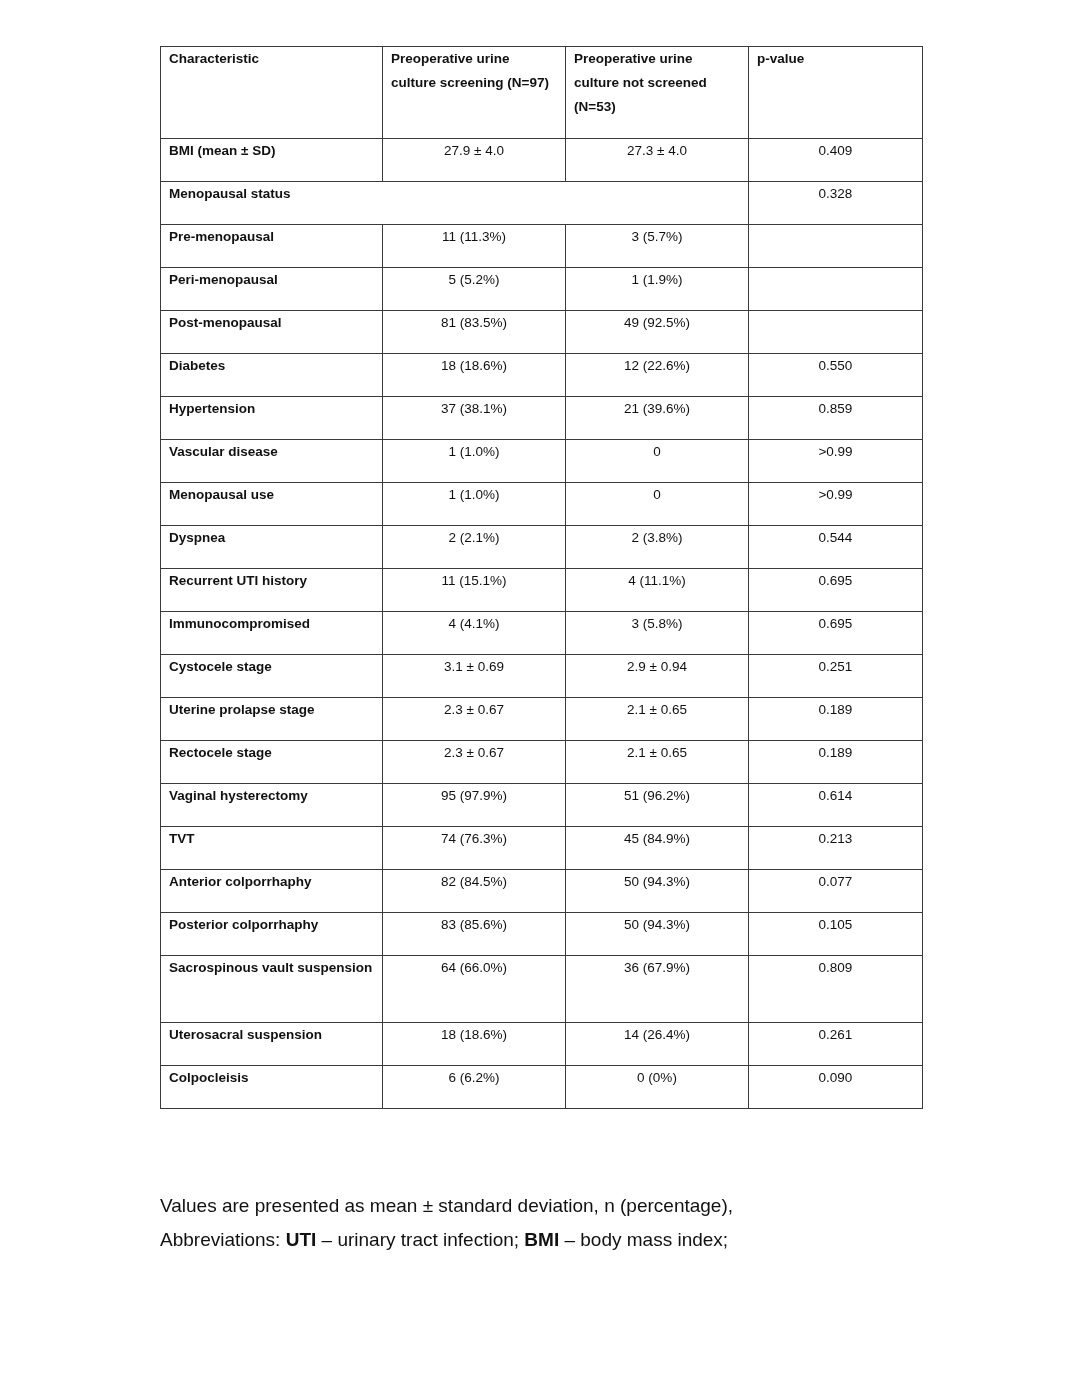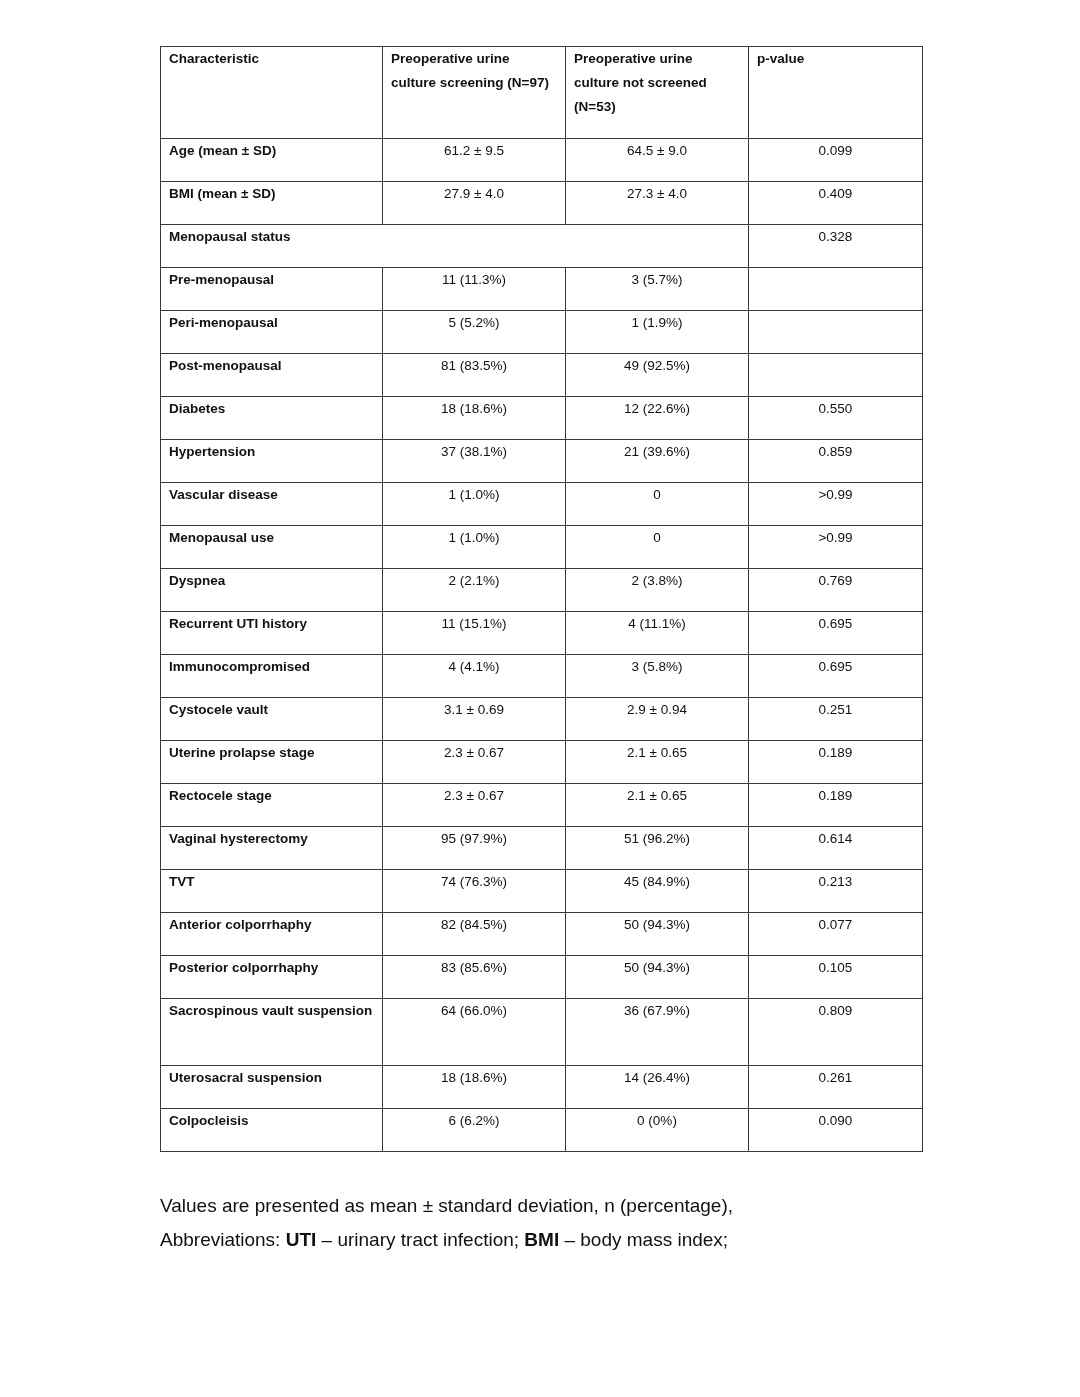--- a/index.html
+++ b/index.html
@@ -32,26 +32,20 @@
       <col class="c3">
       <col class="c4">
     </colgroup>
   <tbody id="tbody">
     <tr class="hdr">
       <td>Characteristic</td>
       <td>Preoperative urine culture screening (N=97)</td>
       <td>Preoperative urine culture not screened (N=53)</td>
       <td>p-value</td>
     </tr>
-  <tr class="row">
-        <td class="lab">Age (mean ± SD)</td>
-        <td class="val">61.2 ± 9.5</td>
-        <td class="val">64.5 ± 9.0</td>
-        <td class="val">0.099</td>
-      </tr>
       <tr class="row">
         <td class="lab">BMI (mean ± SD)</td>
         <td class="val">27.9 ± 4.0</td>
         <td class="val">27.3 ± 4.0</td>
         <td class="val">0.409</td>
       </tr>
       <tr class="row">
         <td class="lab" colspan="3">Menopausal status</td>
         <td class="val">0.328</td>
       </tr>
@@ -94,36 +88,36 @@
       <tr class="row">
         <td class="lab">Menopausal use</td>
         <td class="val">1 (1.0%)</td>
         <td class="val">0</td>
         <td class="val">&gt;0.99</td>
       </tr>
       <tr class="row">
         <td class="lab">Dyspnea</td>
         <td class="val">2 (2.1%)</td>
         <td class="val">2 (3.8%)</td>
-        <td class="val">0.769</td>
+        <td class="val">0.544</td>
       </tr>
       <tr class="row">
         <td class="lab">Recurrent UTI history</td>
         <td class="val">11 (15.1%)</td>
         <td class="val">4 (11.1%)</td>
         <td class="val">0.695</td>
       </tr>
       <tr class="row">
         <td class="lab">Immunocompromised</td>
         <td class="val">4 (4.1%)</td>
         <td class="val">3 (5.8%)</td>
         <td class="val">0.695</td>
       </tr>
       <tr class="row">
-        <td class="lab">Cystocele vault</td>
+        <td class="lab">Cystocele stage</td>
         <td class="val">3.1 ± 0.69</td>
         <td class="val">2.9 ± 0.94</td>
         <td class="val">0.251</td>
       </tr>
       <tr class="row">
         <td class="lab">Uterine prolapse stage</td>
         <td class="val">2.3 ± 0.67</td>
         <td class="val">2.1 ± 0.65</td>
         <td class="val">0.189</td>
       </tr>

